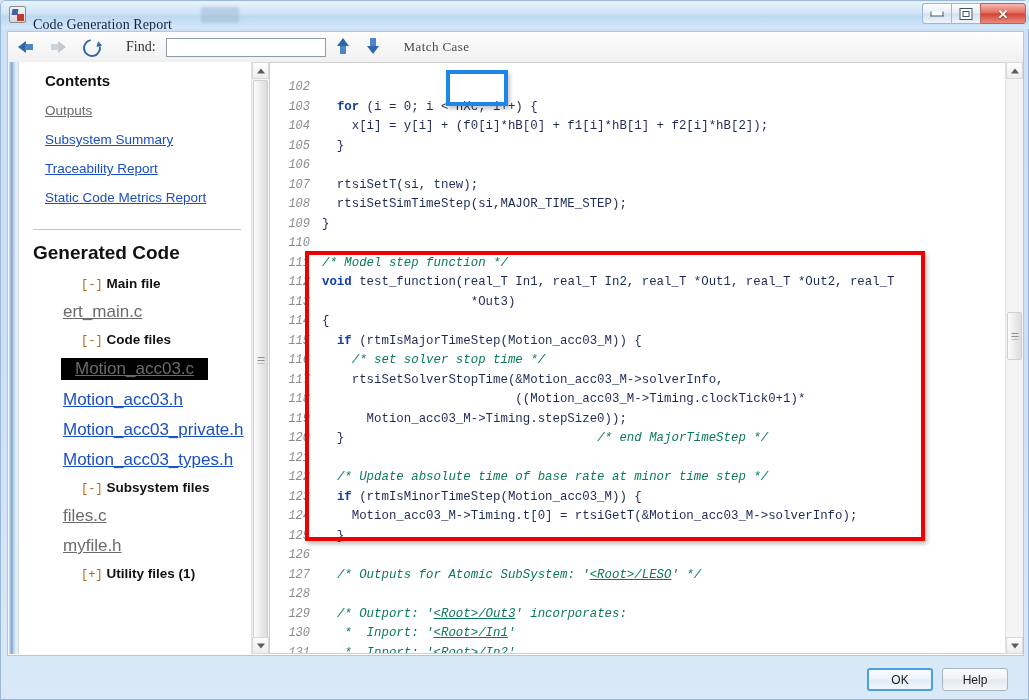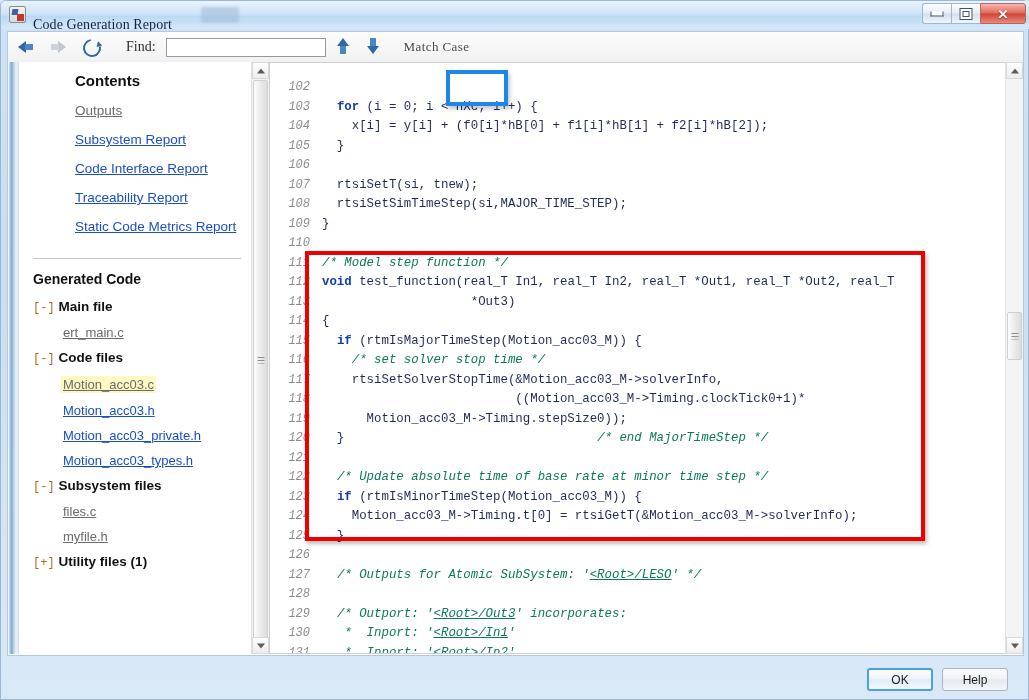--- a/index.html
+++ b/index.html
@@ -155,50 +155,50 @@
   .left-strip-thumb{
     position:absolute;left:1px;top:0px;width:7px;height:592px;
     background:linear-gradient(90deg,#cfe0f0,#7ea8cf 40%,#b5cfe6 65%,#e8f1f8);
   }
 
   
   .sidebar{
     position:absolute;left:11px;top:0;width:232px;height:592px;
     background:#fff;overflow:hidden;
   }
-  .panel{padding:10px 12px 6px 26px;margin-left:30px;}
+  .panel{padding:10px 12px 6px 26px;}
   .panel h3{
     margin:0 0 14px 0;font-size:15px;color:#111;font-weight:bold;
     font-family:"Liberation Sans",sans-serif;
   }
   .panel a{
     display:block;margin:0 0 14px 0;font-size:13.5px;
     color:#1a4fc4;text-decoration:underline;
     font-family:"Liberation Sans",sans-serif;
   }
   .panel a.visited{color:#6b6b6b;}
   .divider{height:1px;background:#c8c8c8;margin:4px 10px 0 14px;}
   .panel2{padding:12px 12px 6px 14px;}
   .panel2 h3{
-    margin:0 0 12px 0;font-size:14px;color:#111;font-weight:bold;
+    margin:0 0 12px 0;font-size:19px;color:#111;font-weight:bold;
   }
   .grp{margin:0 0 10px 0;}
-  .grp-head{font-size:13.5px;color:#111;font-weight:bold;}
+  .grp-head{font-size:13.5px;color:#111;font-weight:bold;margin-left:48px;}
   .grp-head .pm{
     font-family:"Liberation Mono",monospace;font-size:12px;font-weight:normal;
     color:#b06a1d;margin-right:4px;
   }
   .file{
-    display:block;margin:10px 0 0 30px;font-size:13px;
+    display:block;margin:10px 0 0 30px;font-size:17px;
     color:#1a4fc4;text-decoration:underline;width:max-content;
     font-family:"Liberation Sans",sans-serif;
   }
   .file.visited{color:#6b6b6b;}
   .file.hl{
-    background:#fef9c3;padding:1px 2px;margin-left:28px;
+    background:#000000;padding:1px 14px;margin-left:28px;
     color:#6b6b6b;
   }
 
   
   .sb-v{
     position:absolute;left:243px;top:0;width:18px;height:592px;
     background:#f4f4f4;border-left:1px solid #e0e0e0;
   }
   .sb-btn{
     width:17px;height:17px;background:linear-gradient(180deg,#fdfdfd,#ededed);
@@ -340,22 +340,21 @@
   <div class="content">
 
     <div class="left-strip">
       <div class="left-strip-thumb"></div>
     </div>
 
     <div class="sidebar">
       <div class="panel">
         <h3>Contents</h3>
         <a class="visited">Outputs</a>
-        <a>Subsystem Report</a>
-        <a>Code Interface Report</a>
+        <a>Subsystem Summary</a>
         <a>Traceability Report</a>
         <a>Static Code Metrics Report</a>
       </div>
 
       <div class="divider"></div>
 
       <div class="panel2">
         <h3>Generated Code</h3>
 
         <div class="grp">

